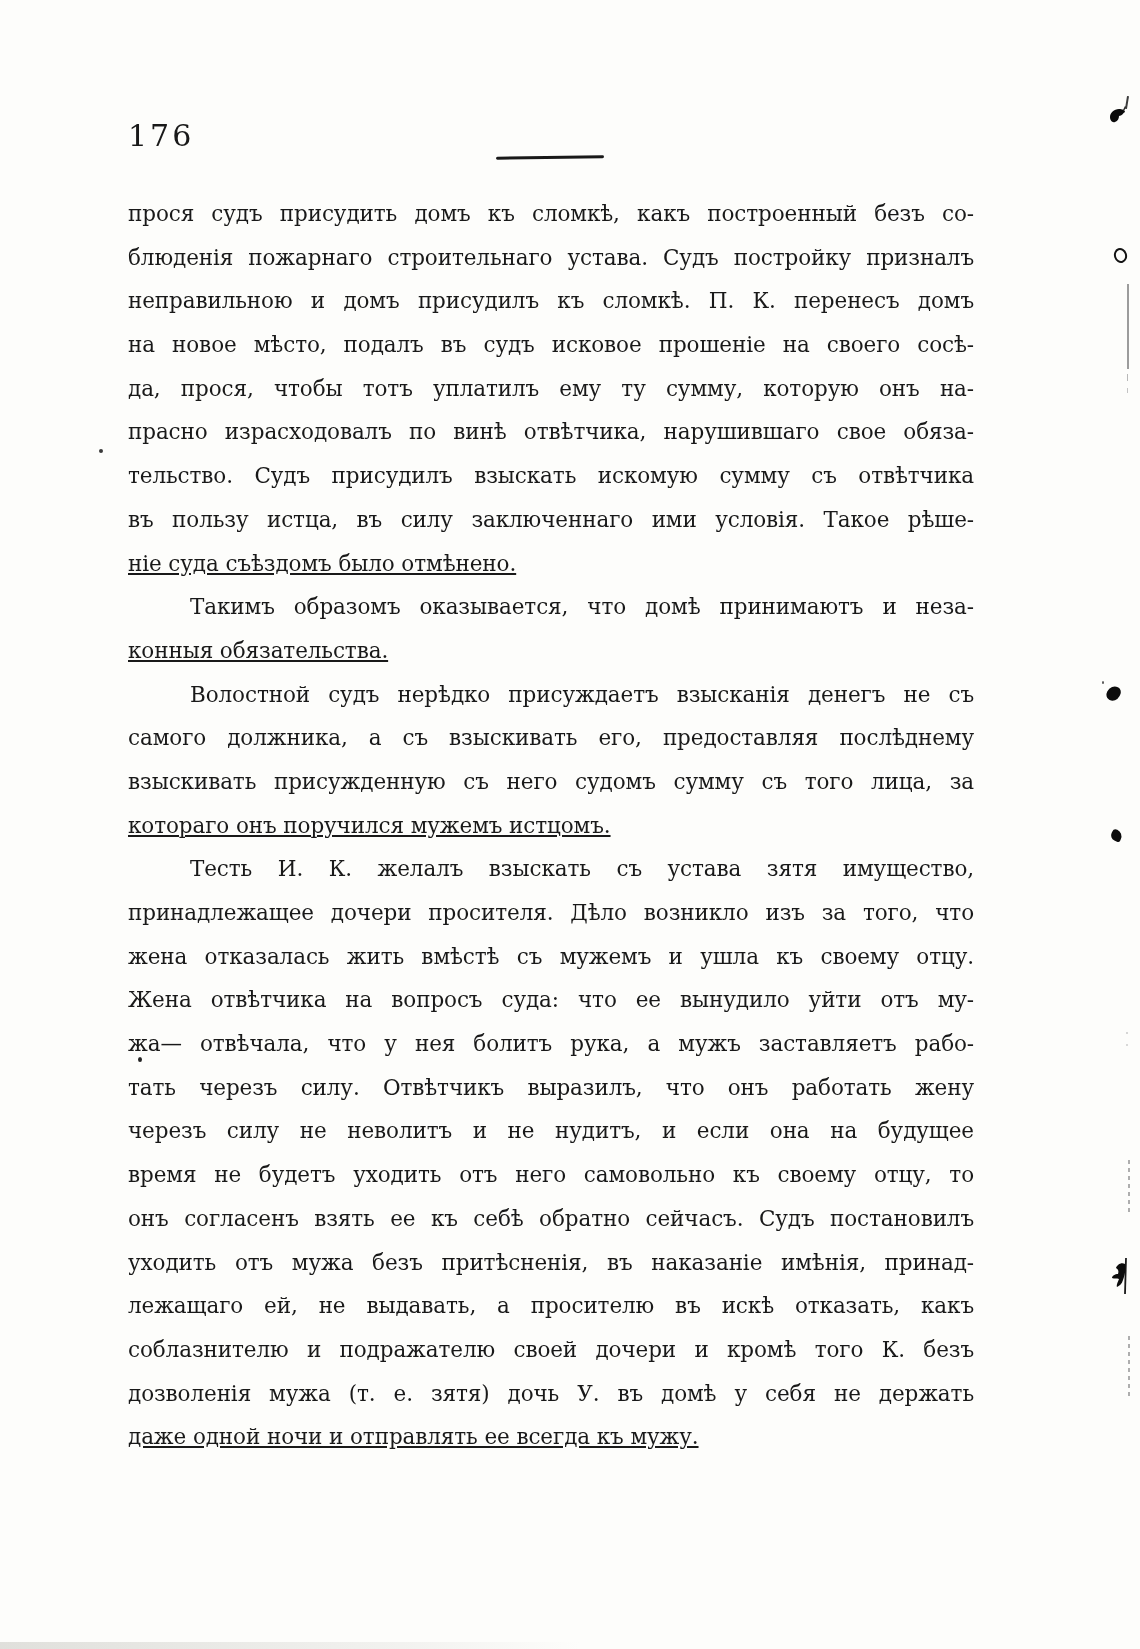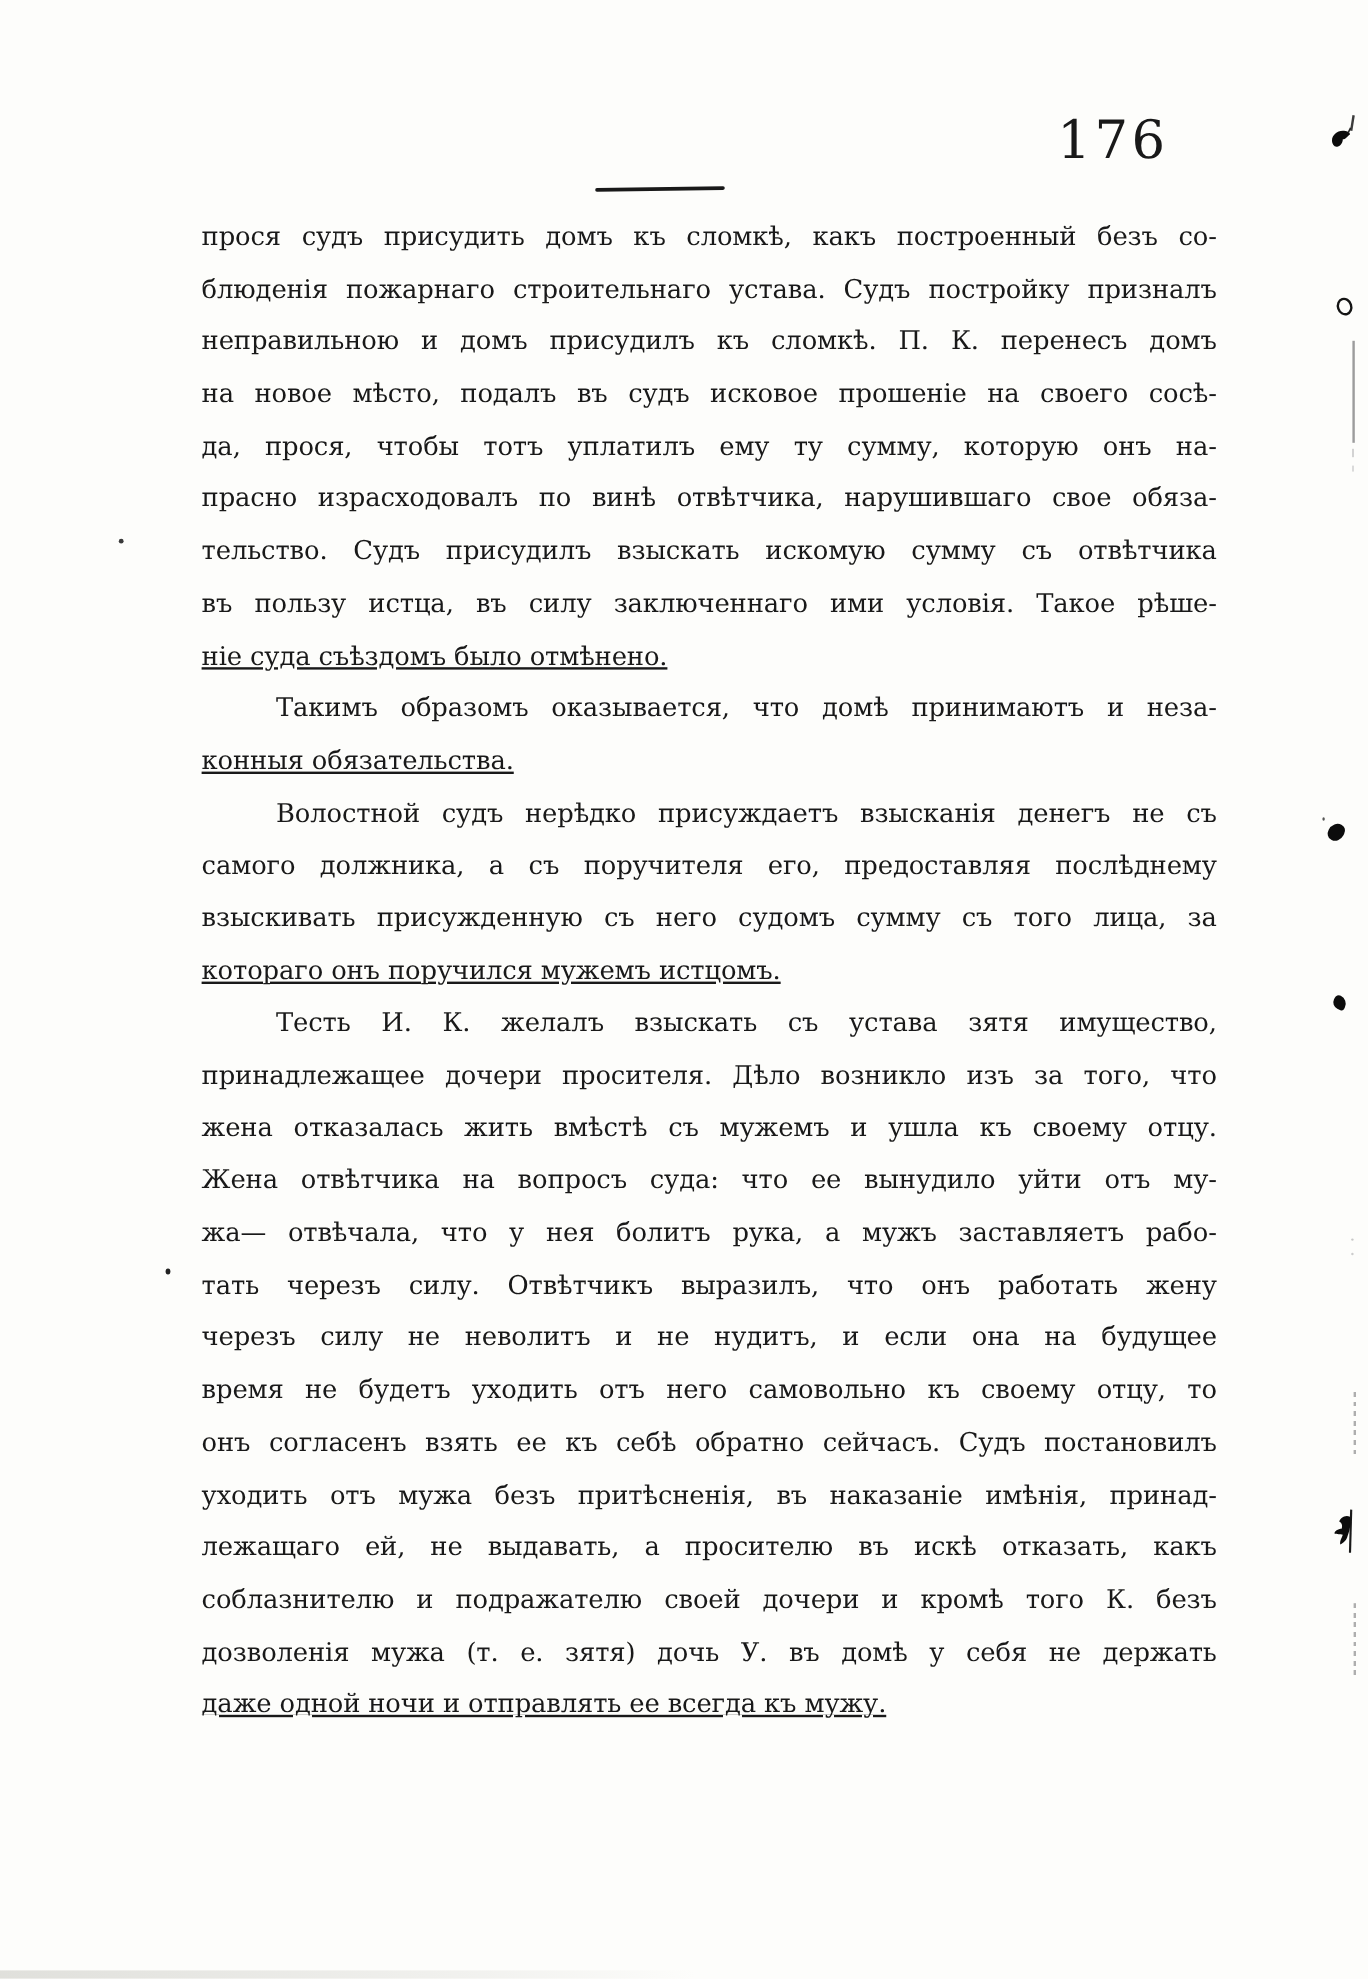--- a/index.html
+++ b/index.html
@@ -11,41 +11,40 @@
   }
   .page {
     position: relative;
     width: 1140px; height: 1649px;
     background: var(--paper, #fdfdfb);
     color: var(--ink, #191919);
     overflow: hidden;
   }
   .pageno {
     position: absolute;
-    top: 92px; left: 128px; width: 846px;
-    text-align: right;
-    font-size: 44px;
+    top: 118px; left: 128px; width: 846px;
+    text-align: left;
+    font-size: 30px;
     letter-spacing: 3px;
     line-height: 1.2;
     color: var(--ink, #191919);
   }
   .pageno-rule {
     position: absolute;
     top: 156px; left: 496px;
     width: 108px; height: 2.5px;
     background: var(--ink, #191919);
     border-radius: 2px;
     transform: rotate(-0.8deg);
   }
   .text-block {
     position: absolute;
-    left: 128px; top: 176px; width: 846px;
+    left: 128px; top: 192px; width: 846px;
     font-size: 21.5px;
     letter-spacing: -0.1px;
-    margin-left: 40px;
   }
   .line {
     height: 43.7px;
     line-height: 43.7px;
     text-align: justify;
     text-align-last: justify;
     white-space: normal;
     overflow: visible;
   }
   .line.indent { padding-left: 62px; }
@@ -86,21 +85,21 @@
       <div class="line">неправильною и домъ присудилъ къ сломкѣ. П. К. перенесъ домъ</div>
       <div class="line">на новое мѣсто, подалъ въ судъ исковое прошеніе на своего сосѣ-</div>
       <div class="line">да, прося, чтобы тотъ уплатилъ ему ту сумму, которую онъ на-</div>
       <div class="line">прасно израсходовалъ по винѣ отвѣтчика, нарушившаго свое обяза-</div>
       <div class="line">тельство. Судъ присудилъ взыскать искомую сумму съ отвѣтчика</div>
       <div class="line">въ пользу истца, въ силу заключеннаго ими условія. Такое рѣше-</div>
       <div class="line endline">ніе суда съѣздомъ было отмѣнено.</div>
       <div class="line indent">Такимъ образомъ оказывается, что домѣ принимаютъ и неза-</div>
       <div class="line endline">конныя обязательства.</div>
       <div class="line indent">Волостной судъ нерѣдко присуждаетъ взысканія денегъ не съ</div>
-      <div class="line">самого должника, а съ поручителя его, предоставляя послѣднему</div>
+      <div class="line">самого должника, а съ взыскивать его, предоставляя послѣднему</div>
       <div class="line">взыскивать присужденную съ него судомъ сумму съ того лица, за</div>
       <div class="line endline">котораго онъ поручился мужемъ истцомъ.</div>
       <div class="line indent">Тесть И. К. желалъ взыскать съ устава зятя имущество,</div>
       <div class="line">принадлежащее дочери просителя. Дѣло возникло изъ за того, что</div>
       <div class="line">жена отказалась жить вмѣстѣ съ мужемъ и ушла къ своему отцу.</div>
       <div class="line">Жена отвѣтчика на вопросъ суда: что ее вынудило уйти отъ му-</div>
       <div class="line">жа— отвѣчала, что у нея болитъ рука, а мужъ заставляетъ рабо-</div>
       <div class="line">тать черезъ силу. Отвѣтчикъ выразилъ, что онъ работать жену</div>
       <div class="line">черезъ силу не неволитъ и не нудитъ, и если она на будущее</div>
       <div class="line">время не будетъ уходить отъ него самовольно къ своему отцу, то</div>

